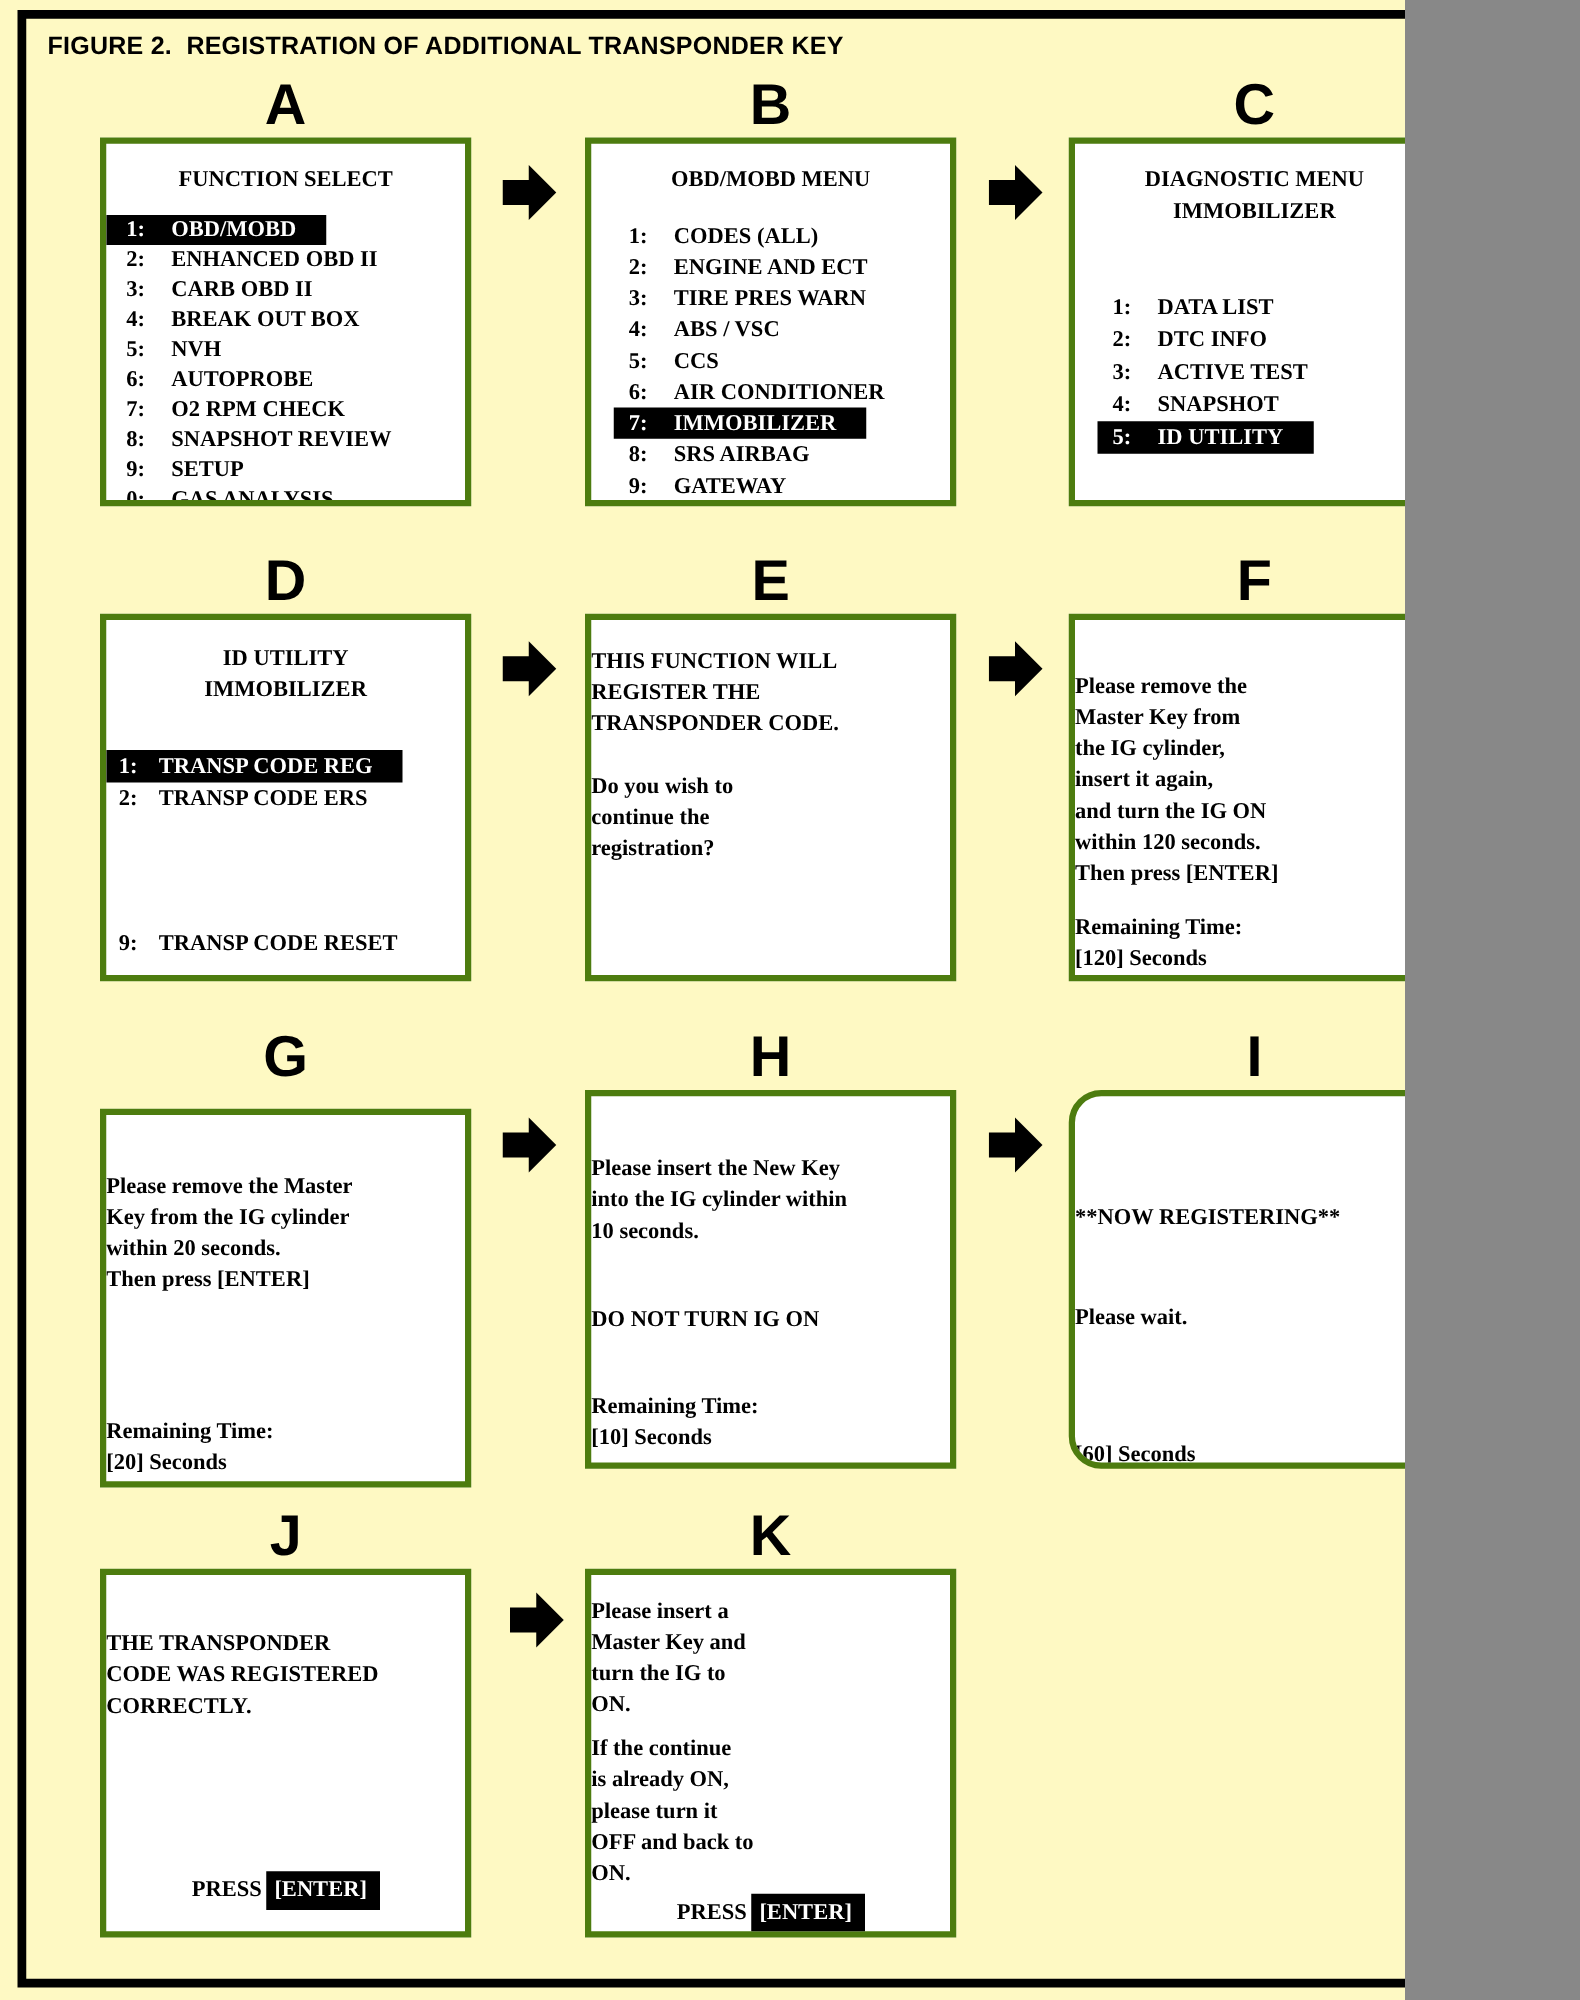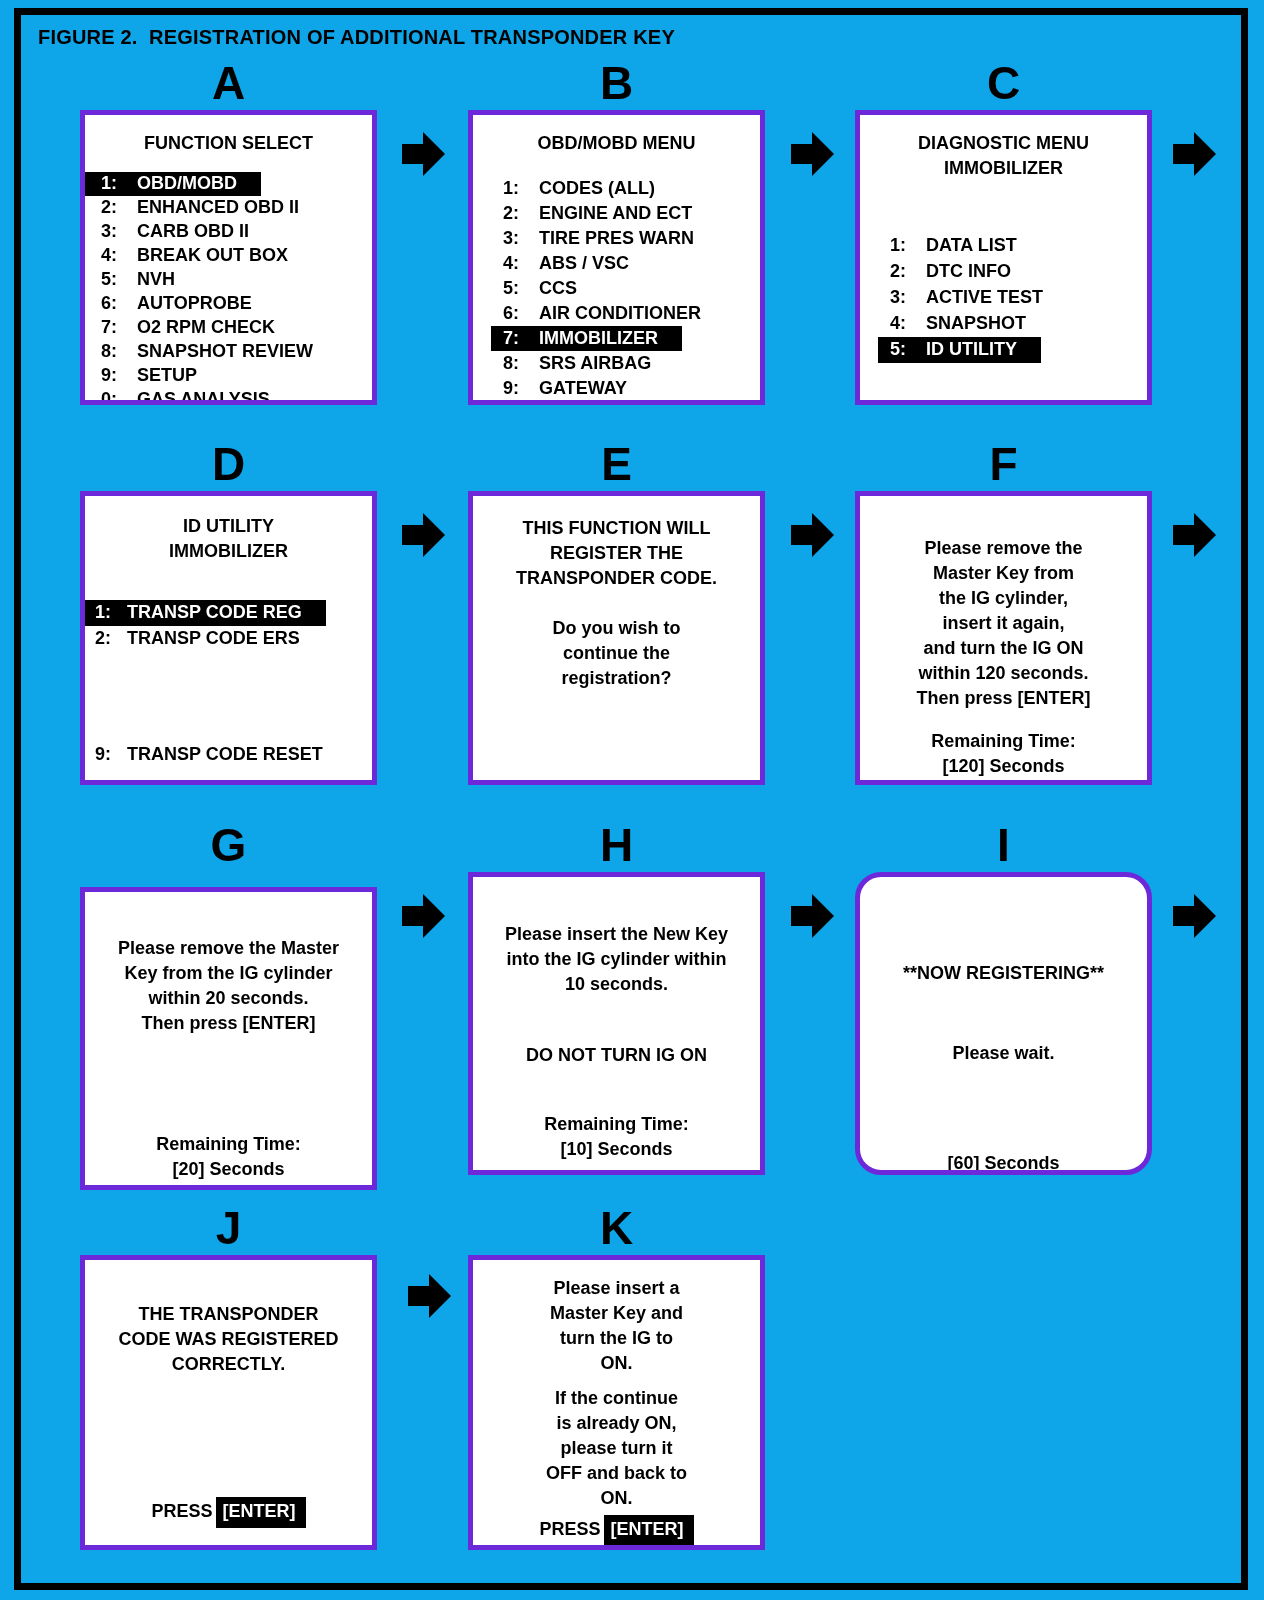--- a/index.html
+++ b/index.html
@@ -1,54 +1,55 @@
 <!DOCTYPE html>
 <html><head>
 <meta charset="utf-8">
 <style>
   html,body{margin:0;padding:0;background:#888;}
   *{box-sizing:border-box;}
   .page{
     position:relative;
-    width:1264px;height:1600px;
-    background:#0ea5e9;
+    width:1124px;height:1600px;
+    background:#fef9c3;
     font-family:"Liberation Sans","DejaVu Sans",sans-serif;
     font-weight:700;
     color:#000;
     overflow:hidden;
   }
   .frame{
     position:absolute;left:14px;top:8px;width:1234px;height:1582px;
     border:7px solid #000;
   }
   .fig-title{
     position:absolute;left:38px;top:26px;
     font-size:20px;letter-spacing:0.2px;white-space:pre;
   }
   .cell{position:absolute;width:297px;}
   .cell-letter{
     height:52px;line-height:50px;text-align:center;
     font-size:46px;font-weight:700;
   }
   .screen{
-    border:5px solid #6d28d9;background:#fff;width:297px;
+    border:5px solid #4d7c0f;background:#fff;width:297px;
     overflow:hidden;
+    font-family:Liberation Serif, serif;
   }
   .screen-title{
     text-align:center;font-size:18px;line-height:25px;
   }
   .menu-row{line-height:23px;padding-left:var(--ml,16px);white-space:nowrap;}
   .menu-b .menu-row{line-height:24px;}
   .menu-c .menu-row,.menu-d .menu-row{line-height:25px;}
   .menu-entry{display:inline-block;padding:0 24px 1px var(--mp,16px);margin-left:calc(var(--mp,16px) * -1);}
   .menu-entry .num{display:inline-block;min-width:24px;margin-right:12px;}
   .menu-d .menu-entry .num{min-width:22px;margin-right:10px;}
   .hl{background:#000;color:#fff;}
   .screen-line{
-    text-align:center;font-size:18px;line-height:25px;white-space:nowrap;
+    text-align:left;font-size:18px;line-height:25px;white-space:nowrap;
   }
   .press-line{
     text-align:center;font-size:18px;line-height:25px;white-space:nowrap;
   }
   .press-line .key{display:inline-block;padding:2px 10px 4px 7px;margin-left:3px;}
   .menu-row,.screen-line,.screen-title,.press-line{font-size:18px;}
   .arrow{position:absolute;width:44px;height:48px;}
   .arrow svg{display:block;}
   .gap{width:100%;}
 </style>

